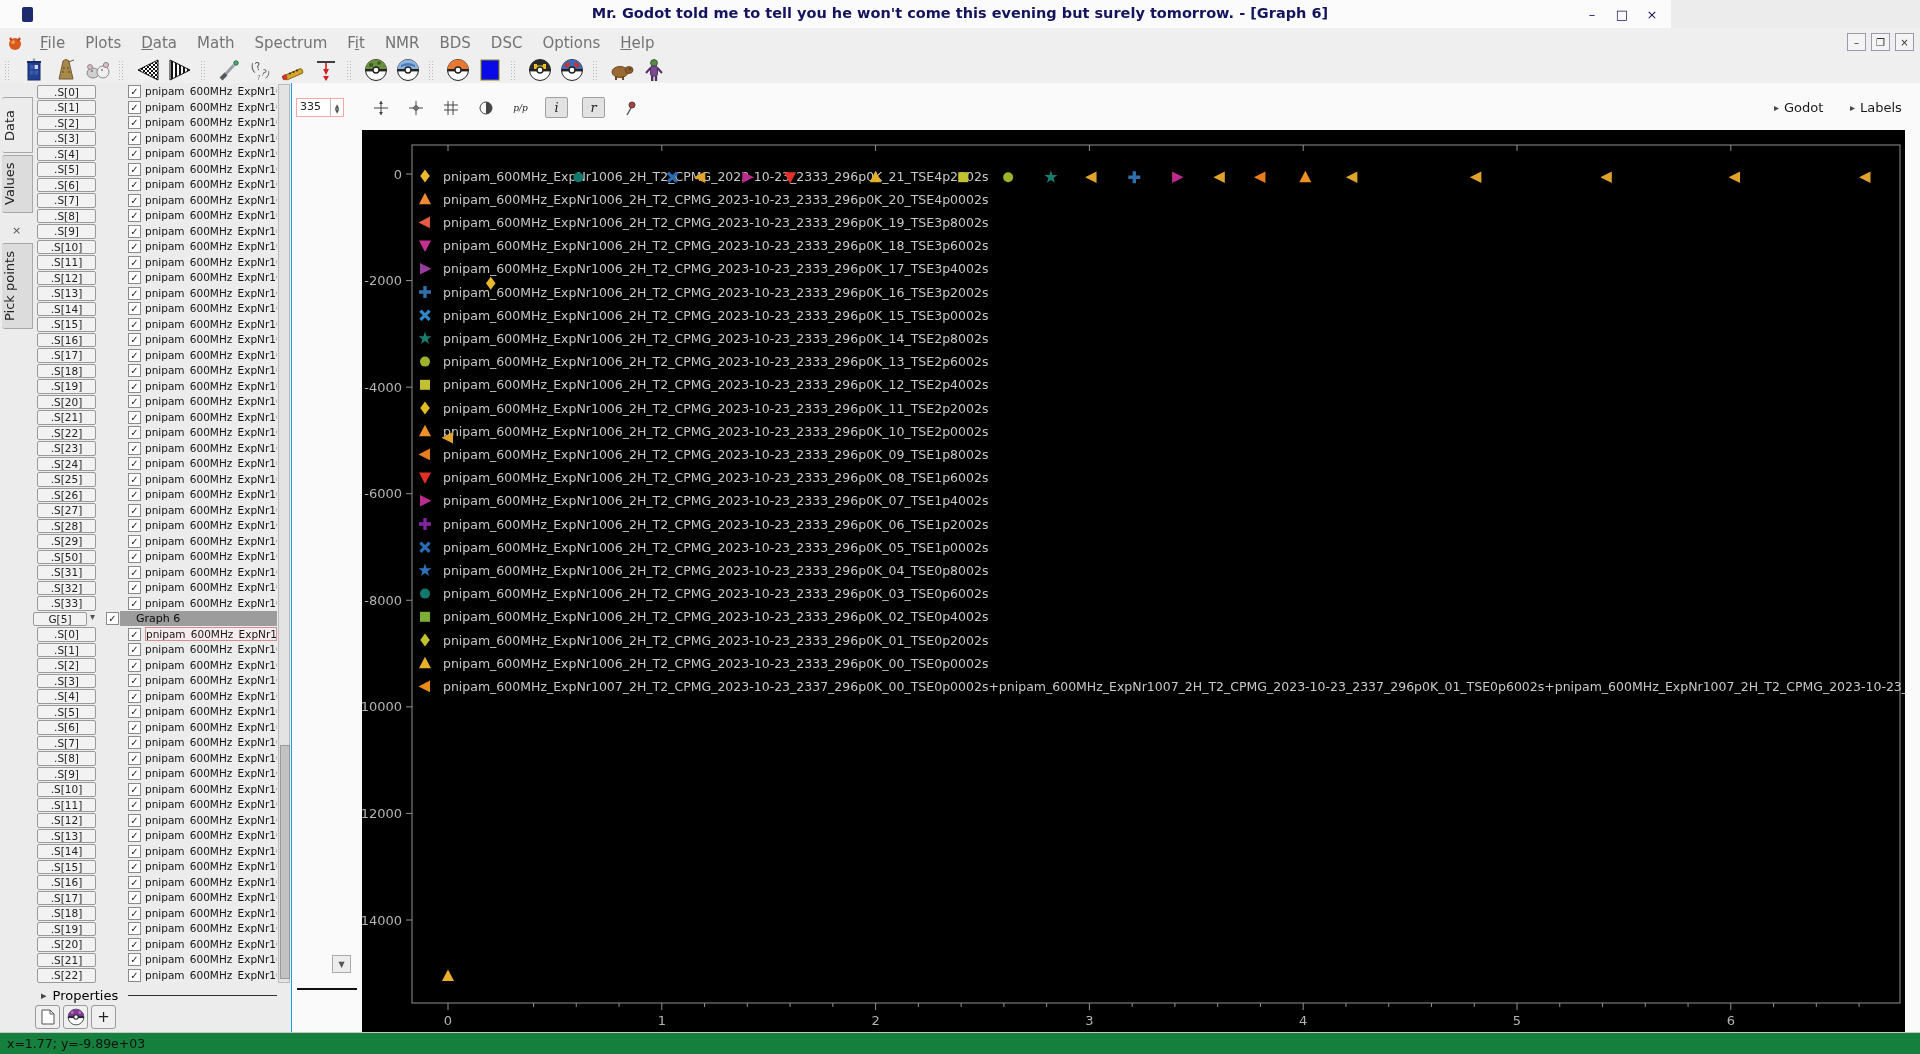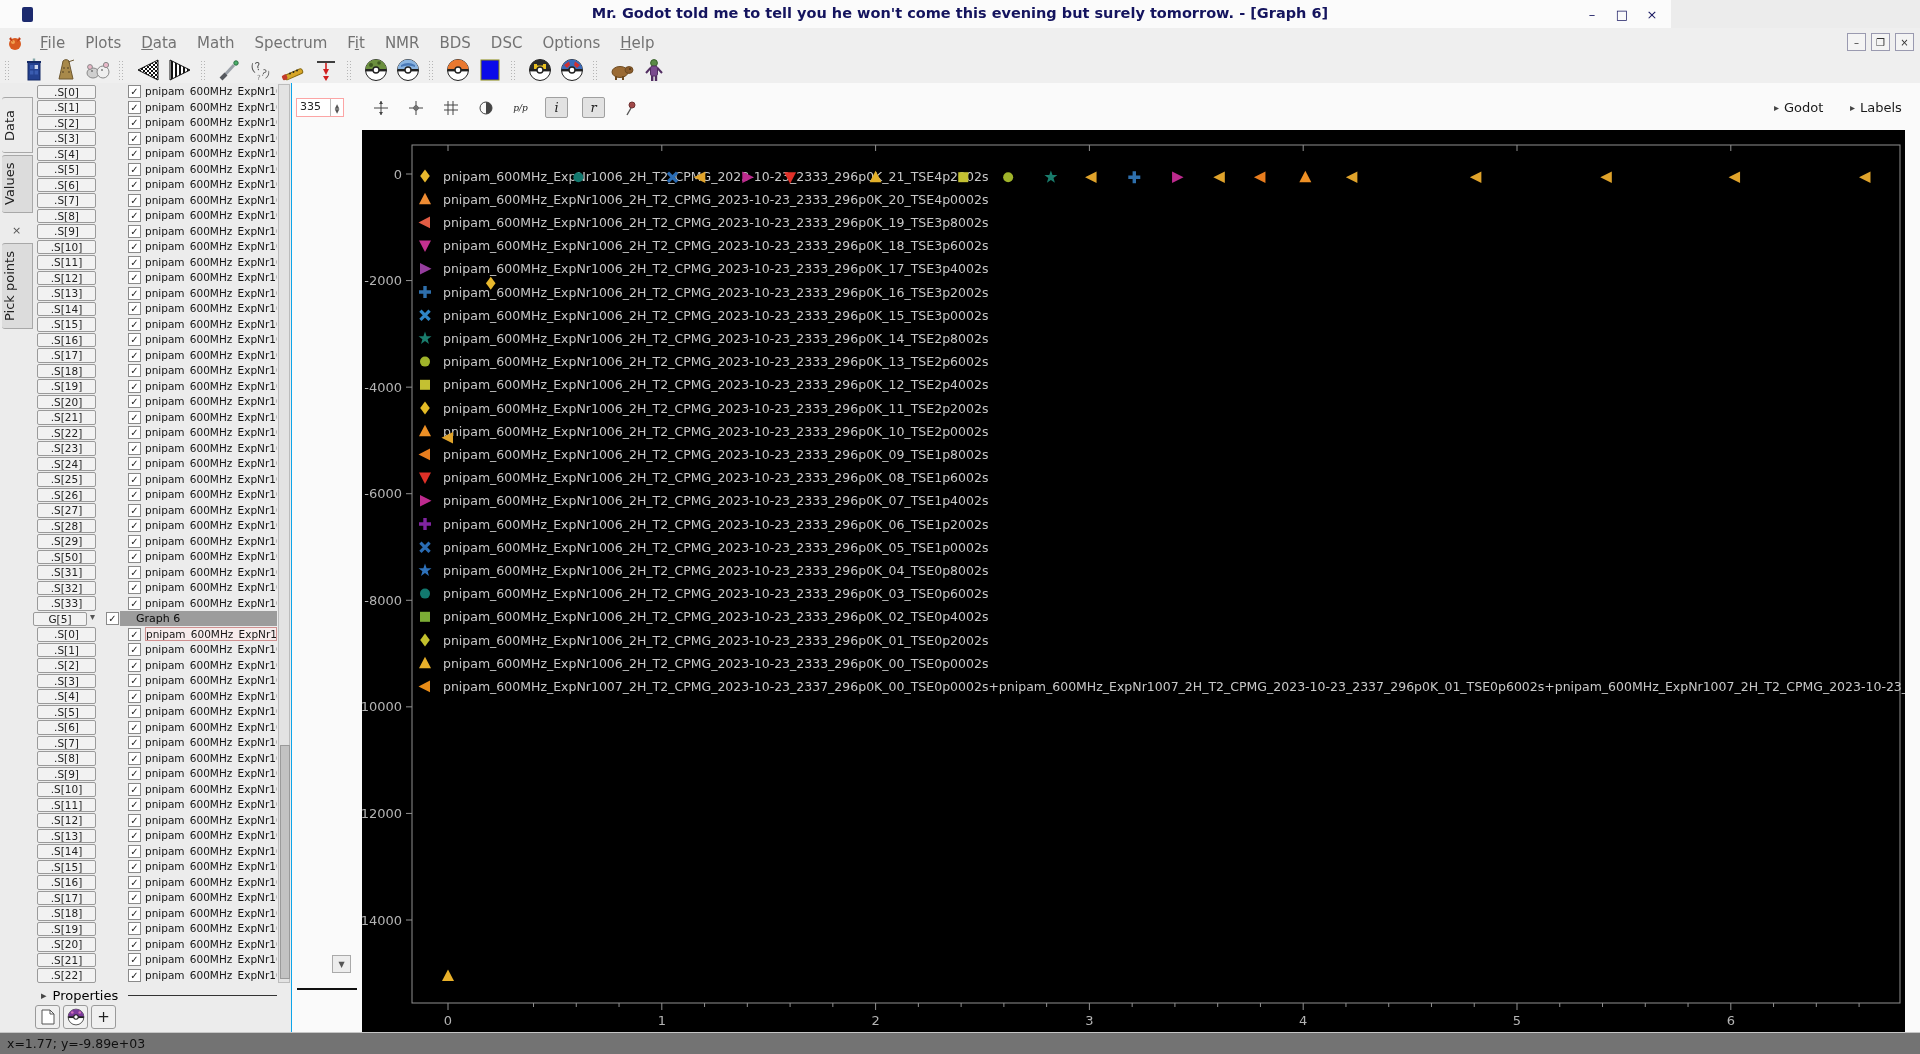--- a/index.html
+++ b/index.html
@@ -71,21 +71,21 @@
   .ptb{width:21px;height:19px;display:flex;align-items:center;justify-content:center;background:transparent;}
   .ptb.pressed{border:1px solid #a0a0a0;background:#e2e2e2;border-radius:2px;}
   .ptb-text{font-family:"DejaVu Serif","Liberation Serif",serif;font-style:italic;font-size:13px;color:#222;}
   .expander{position:absolute;top:17px;display:flex;align-items:center;gap:5px;font-size:13px;color:#1a1a1a;}
   .expander .tri{font-size:10px;color:#444;}
   #leftstrip-down{position:absolute;left:40px;top:872px;width:17px;height:16px;border:1px solid #aaa;background:#ededed;
                   font-size:8px;color:#555;display:flex;align-items:center;justify-content:center;}
   #leftstrip-line{position:absolute;left:5px;top:905px;width:60px;height:2px;background:#111;}
   #plot-canvas{position:absolute;left:70px;top:47px;width:1543px;height:902px;background:#000;}
   
-  #statusbar{left:0;top:1032px;width:1920px;height:22px;background:#737373;border-top:1px solid #c6c6c6;}
+  #statusbar{left:0;top:1032px;width:1920px;height:22px;background:#15803d;border-top:1px solid #c6c6c6;}
   #status-text{position:absolute;left:7px;top:3px;font-size:12.5px;color:#101010;}
 </style>
 </head>
 <body>
 
 <div id="titlebar" class="abs">
   <div id="title-icon" class="abs"></div>
   <div id="window-title" class="abs">Mr. Godot told me to tell you he won't come this evening but surely tomorrow. - [Graph 6]</div>
   <div id="win-controls" class="abs">
       <div class="winbtn">–</div>

